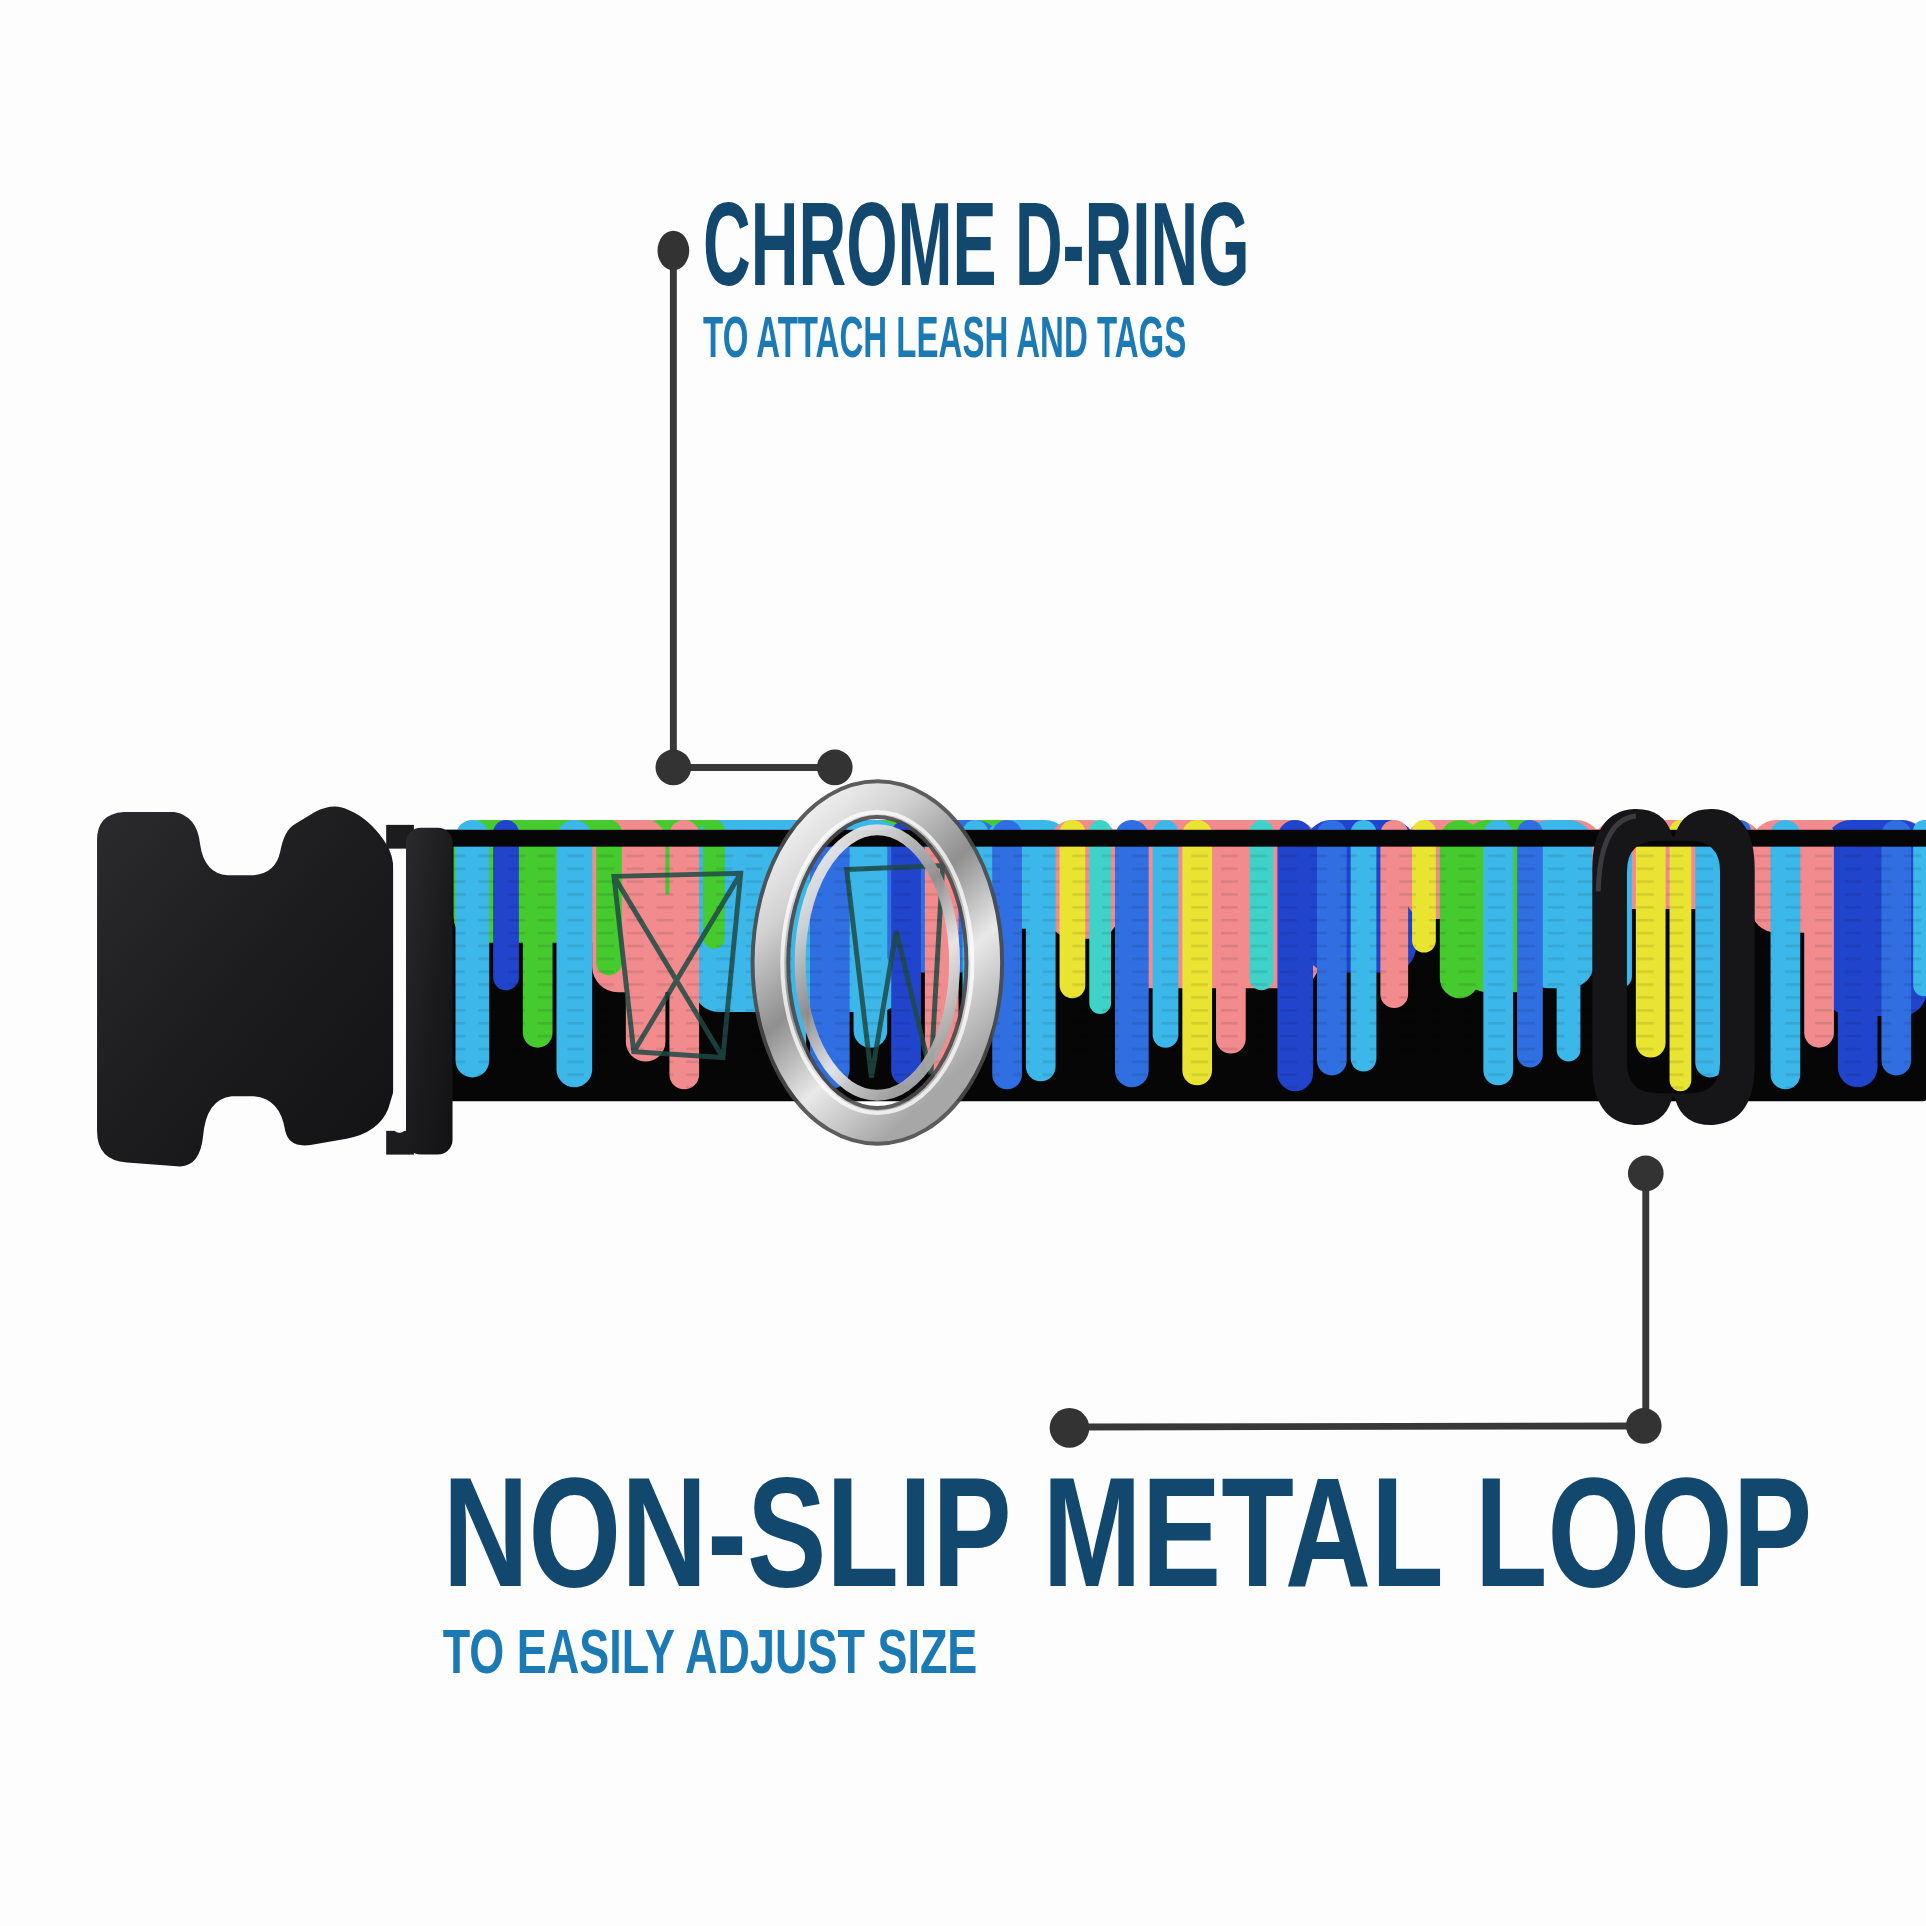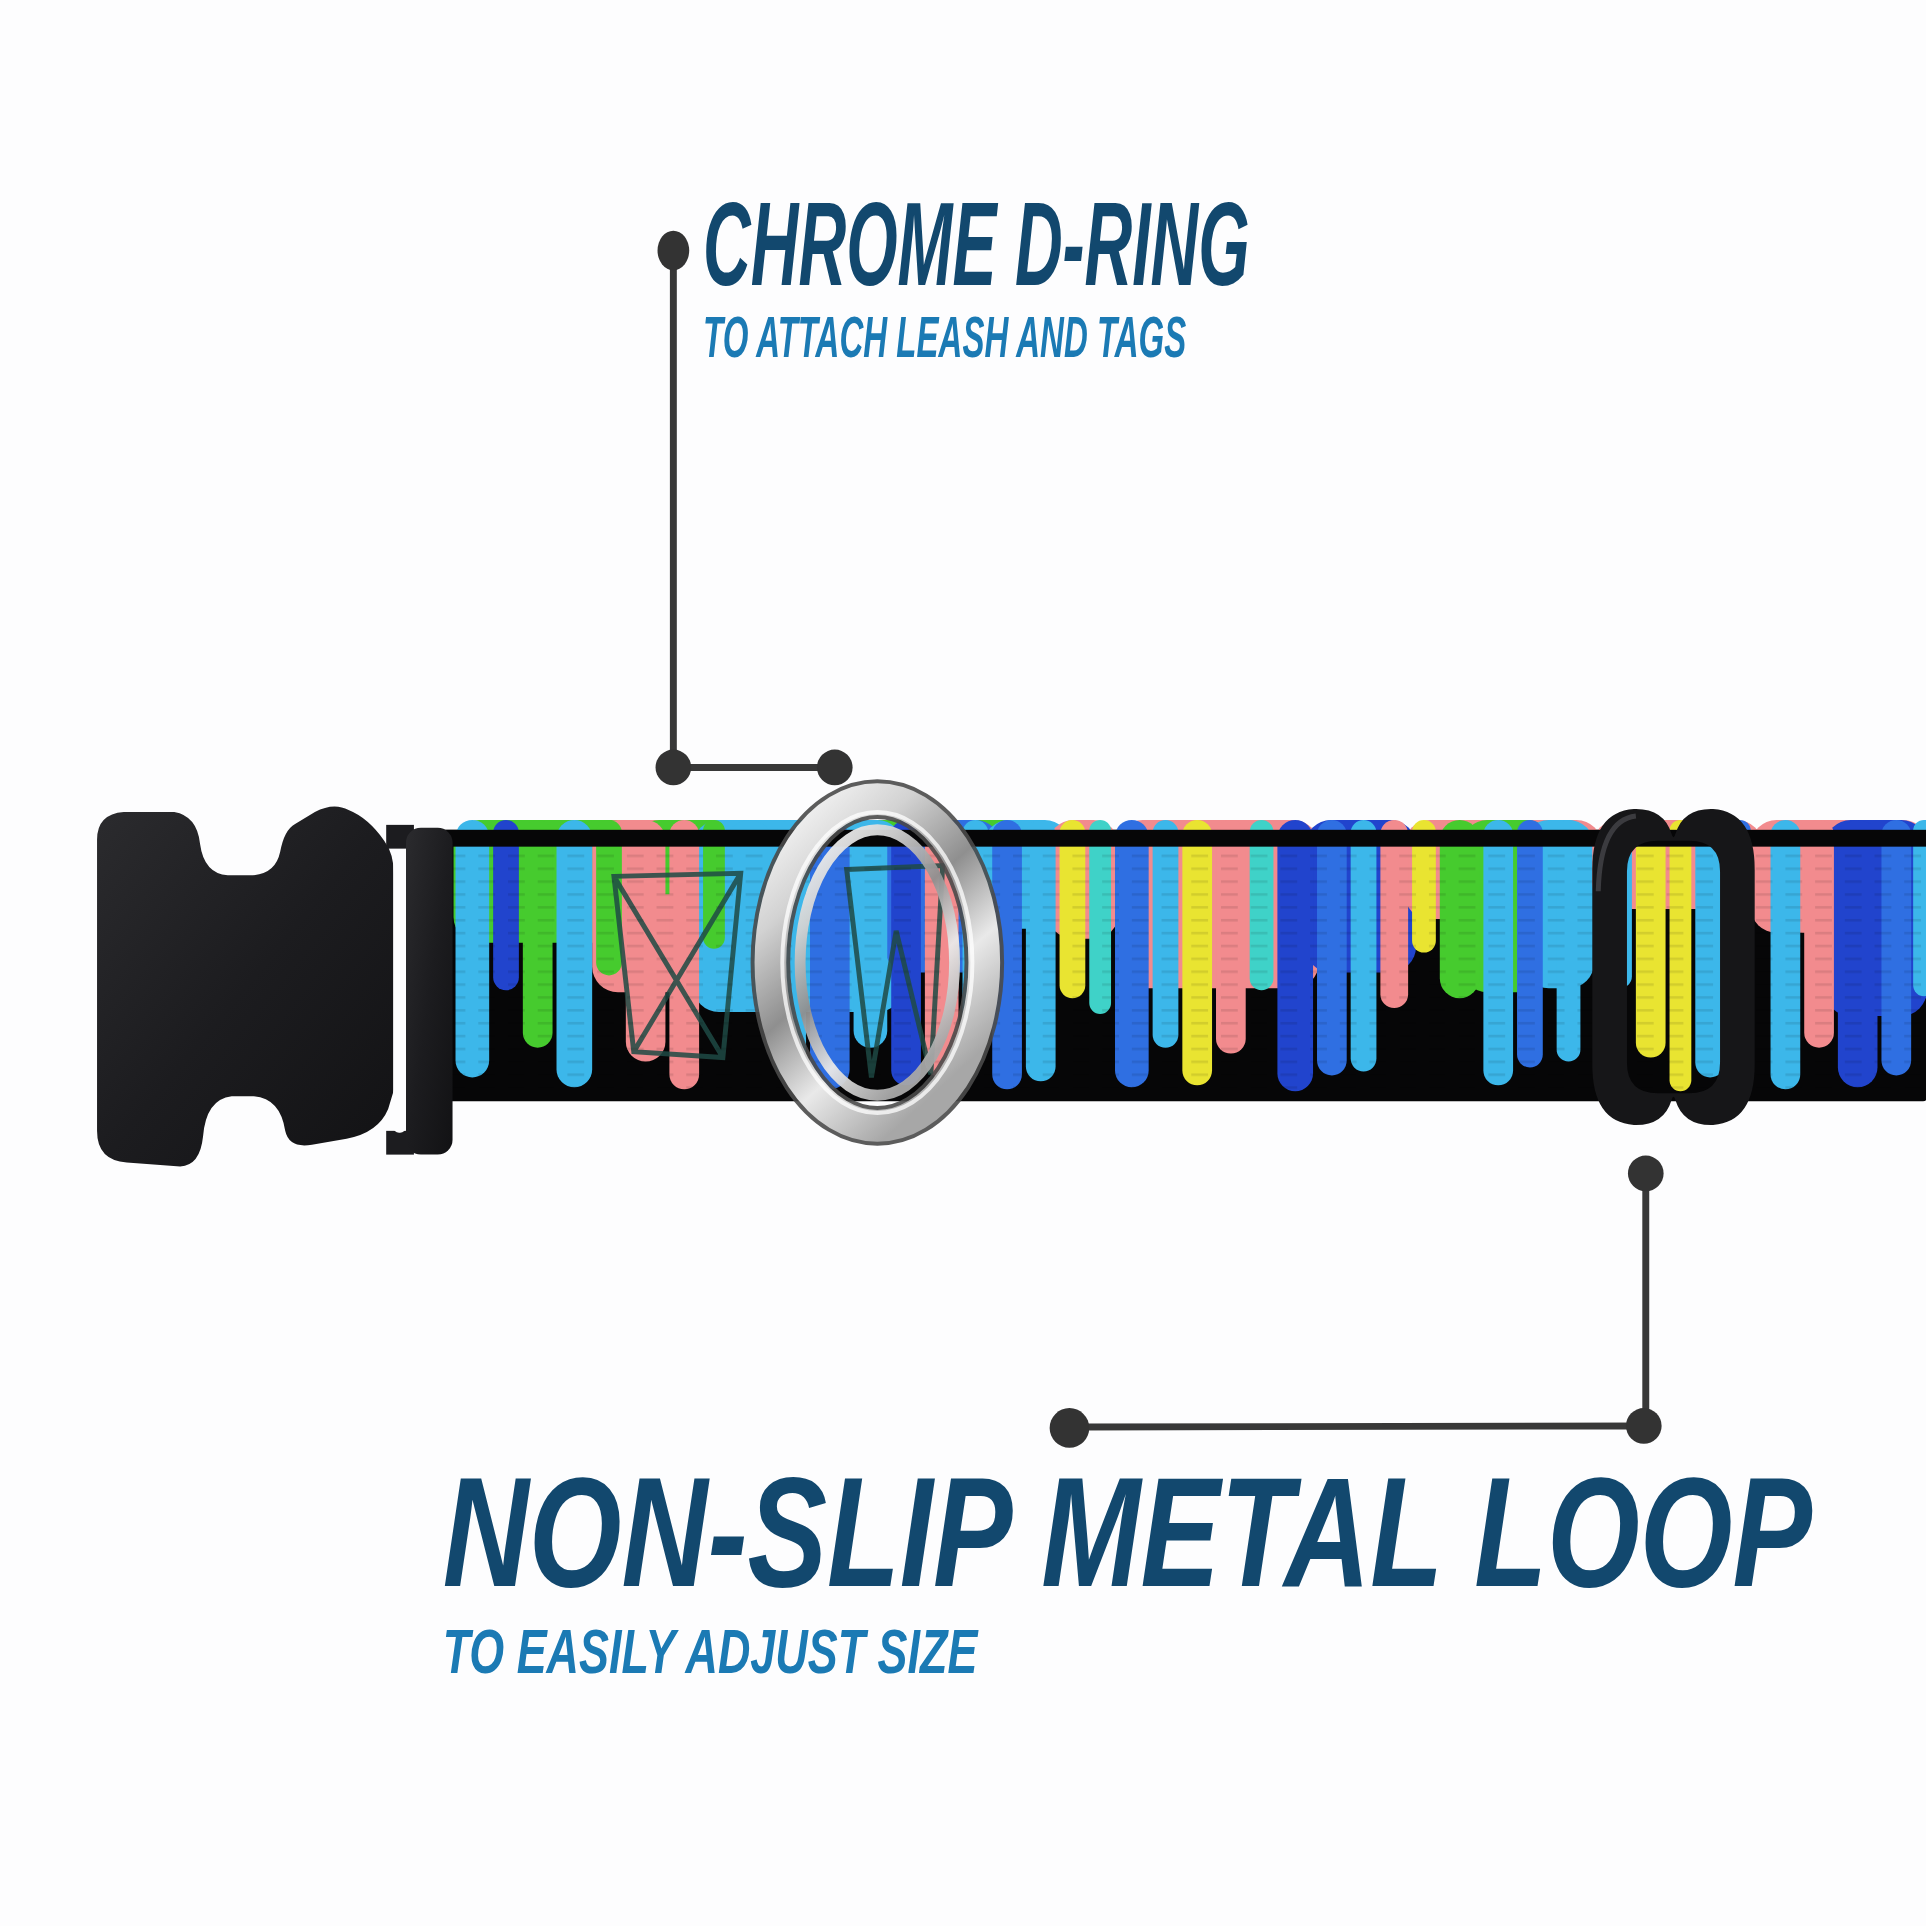--- a/index.html
+++ b/index.html
@@ -2,21 +2,20 @@
 <html><head>
 <meta charset="utf-8">
 <style>
   html,body{margin:0;padding:0;background:#ffffff;}
   .canvas{
     position:relative;
     width:1927px;height:1927px;
     background:#fdfdfe;
     overflow:hidden;
     font-family:"Liberation Sans", sans-serif;
-    font-style:italic;
   }
   svg.scene{position:absolute;left:0;top:0;}
   text{font-family:"Liberation Sans", sans-serif;font-weight:bold;}
 </style>
 </head>
 <body>
 
 <div class="canvas">
 <svg class="scene" width="1927" height="1927" viewBox="0 0 1946 1946">
   <defs>

